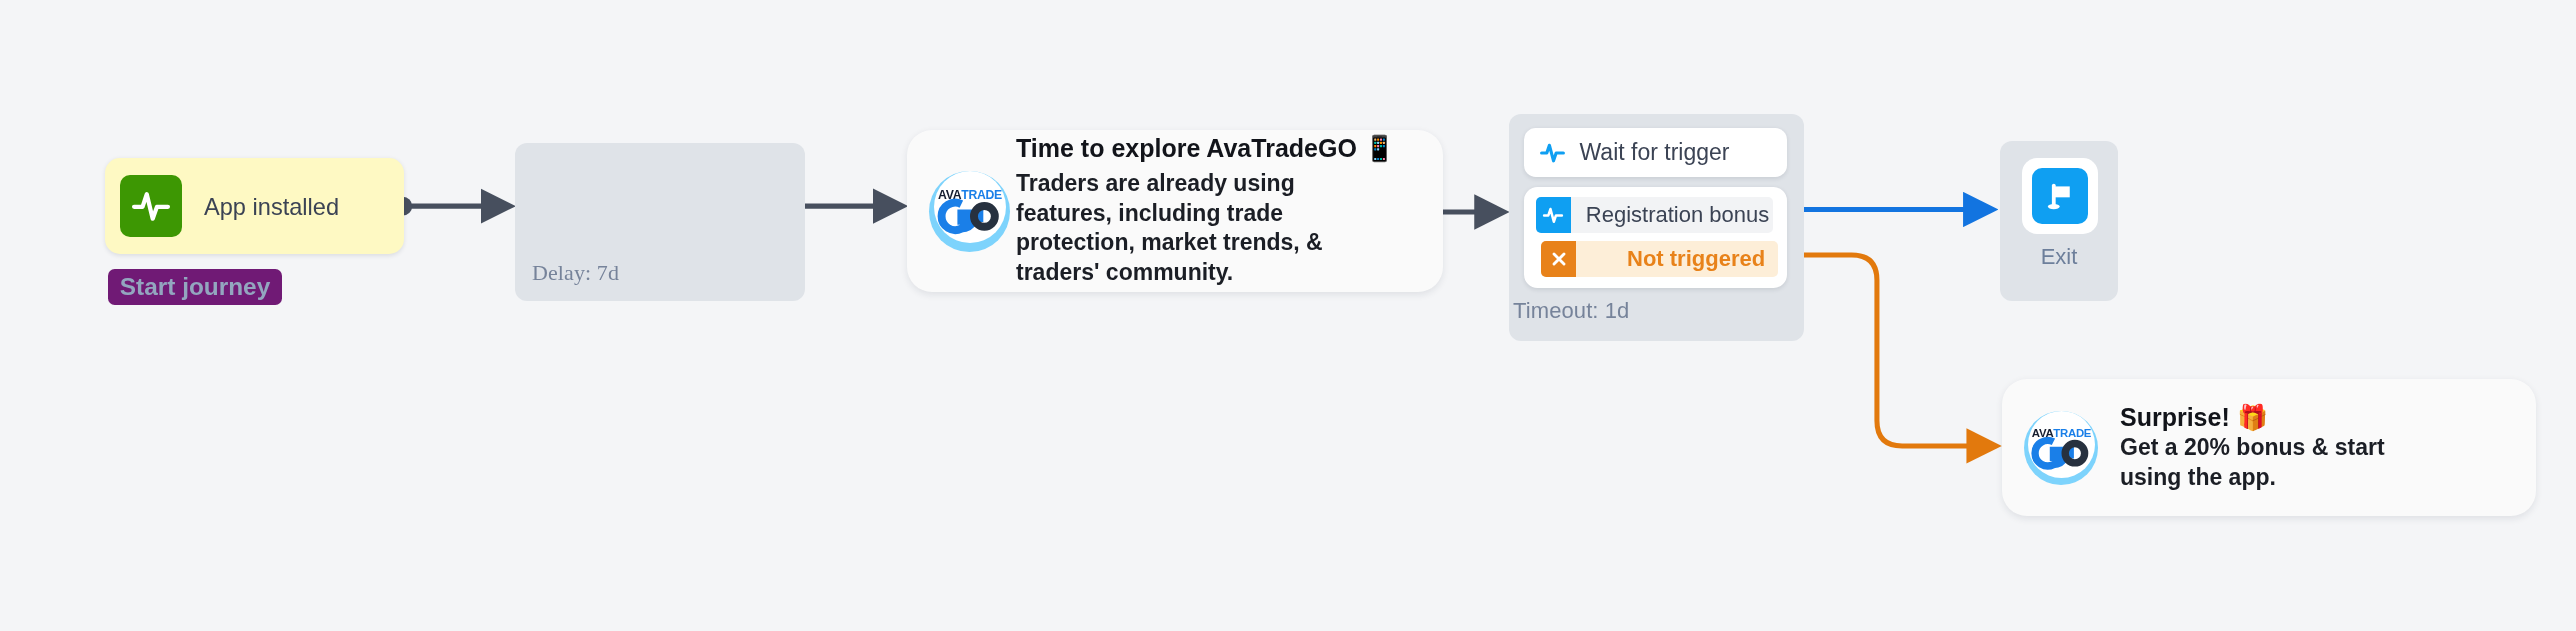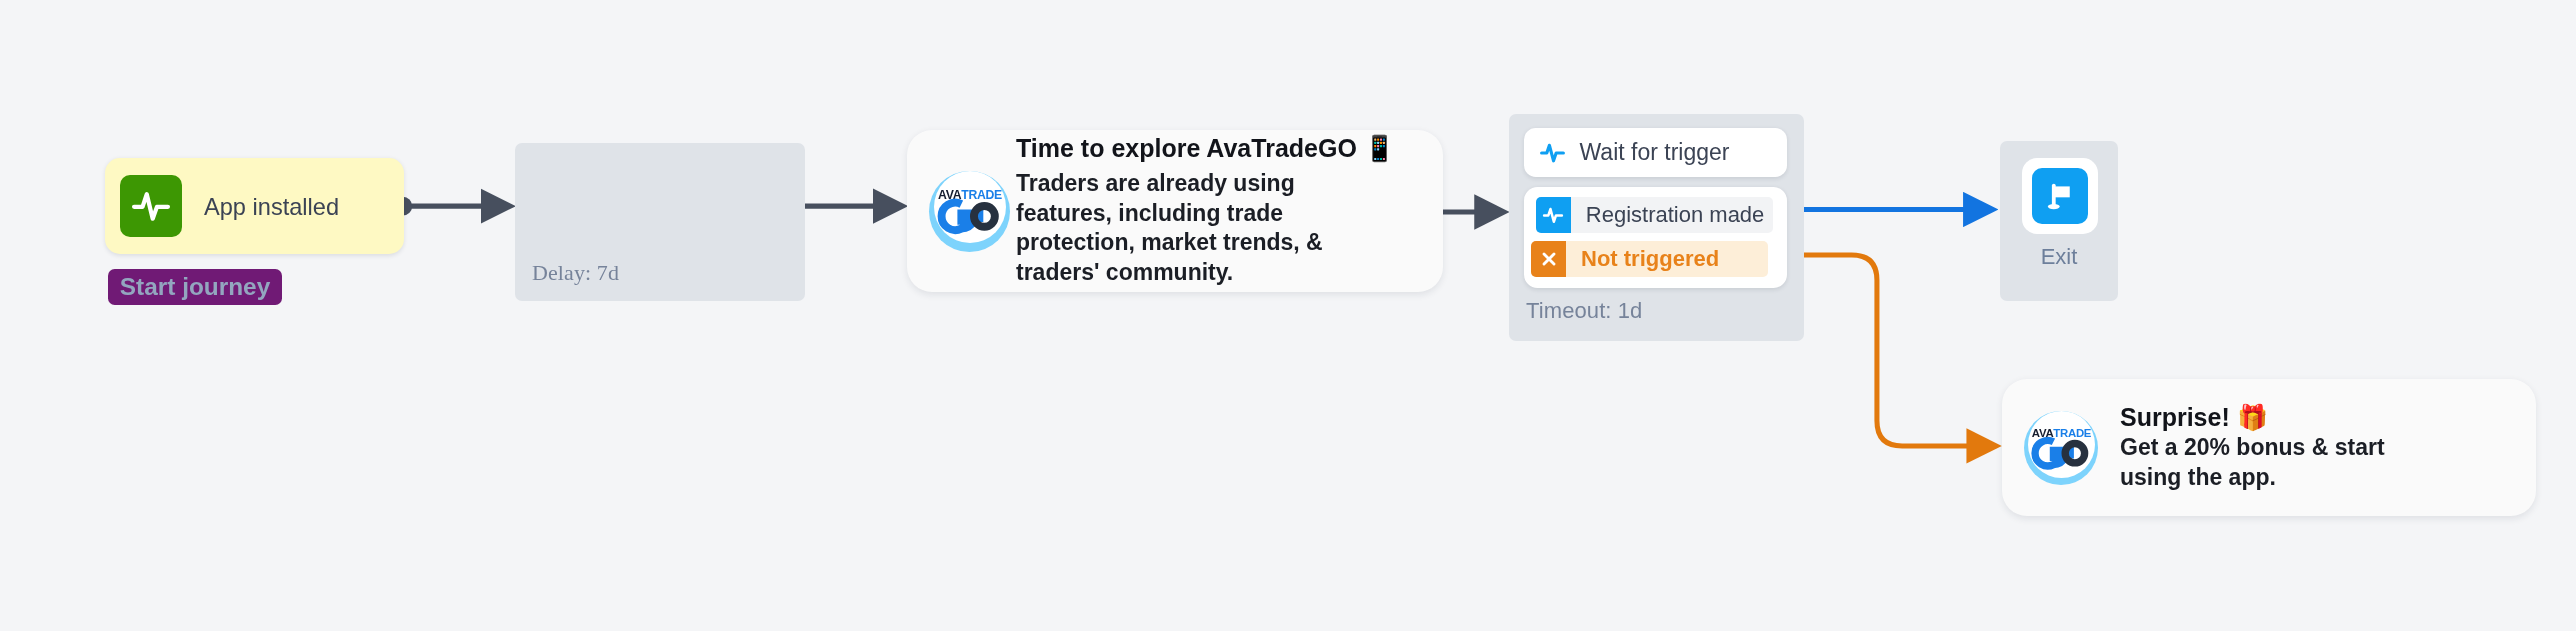--- a/index.html
+++ b/index.html
@@ -16,21 +16,21 @@
     width: 2576px;
     height: 631px;
     background: #f4f5f7;
     overflow: hidden;
   }
 
   
   .wrap {
     position: absolute;
     background: #dfe3e8;
-    border-radius: 7px;
+    border-radius: 12px;
   }
   .card {
     position: absolute;
     background: #fef9c3;
     border-radius: 15px;
     box-shadow: 0 1.7px 4.2px rgba(20,30,50,.10);
   }
   .meta {
     position: absolute;
     color: #76839a;
@@ -258,34 +258,34 @@
     </div>
 
     <div class="branch-box" style="left:15px; top:73px; width:263px; height:101px;">
 
       <div class="branch-row" style="left:11.8px; top:10px; width:237px; height:36px; background:#f2f3f5;">
         <span class="branch-icon" style="background:#0f9ff2;">
           <svg width="22" height="22" viewBox="0 0 52 52" aria-hidden="true">
             <path d="M5 27 H15 L20 12 L28 42 L33 27 H47" fill="none" stroke="#ffffff" stroke-width="6" stroke-linecap="round" stroke-linejoin="round"></path>
           </svg>
         </span>
-        <span class="branch-label" style="color:#3b4354;">Registration made</span>
-      </div>
-
-      <div class="branch-row" style="left:7px; top:54px; width:237px; height:36px; background:#fdeed8;">
+        <span class="branch-label" style="color:#3b4354;">Registration bonus</span>
+      </div>
+
+      <div class="branch-row" style="left:17px; top:54px; width:237px; height:36px; background:#fdeed8;gap:36px;">
         <span class="branch-icon" style="background:#e8821a;">
           <svg width="20" height="20" viewBox="0 0 24 24" aria-hidden="true">
             <path d="M6 6 L18 18 M18 6 L6 18" stroke="#ffffff" stroke-width="3.4" stroke-linecap="round"></path>
           </svg>
         </span>
         <span class="branch-label" style="color:#e8821a; font-weight:600;">Not triggered</span>
       </div>
     </div>
 
-    <div class="meta" style="left:17px; top:184px;">Timeout: 1d</div>
+    <div class="meta" style="left:4px; top:184px;">Timeout: 1d</div>
   </div>
 
   <div class="wrap" style="left:2000px; top:141px; width:118px; height:160px;">
     <div class="exit-inner" style="left:22px; top:17px; width:76px; height:76px;">
       <div class="tile" style="position:static; width:56px; height:56px; background:#0f9ff2;">
         <svg width="37" height="37" viewBox="0 0 44 44" aria-hidden="true">
           <path d="M14 9 V34" stroke="#ffffff" stroke-width="4.5" stroke-linecap="round"></path>
           <path d="M14 10 H33 V23 H14 Z" fill="#ffffff"></path>
           <ellipse cx="14" cy="34" rx="7" ry="3.2" fill="#ffffff"></ellipse>
         </svg>

